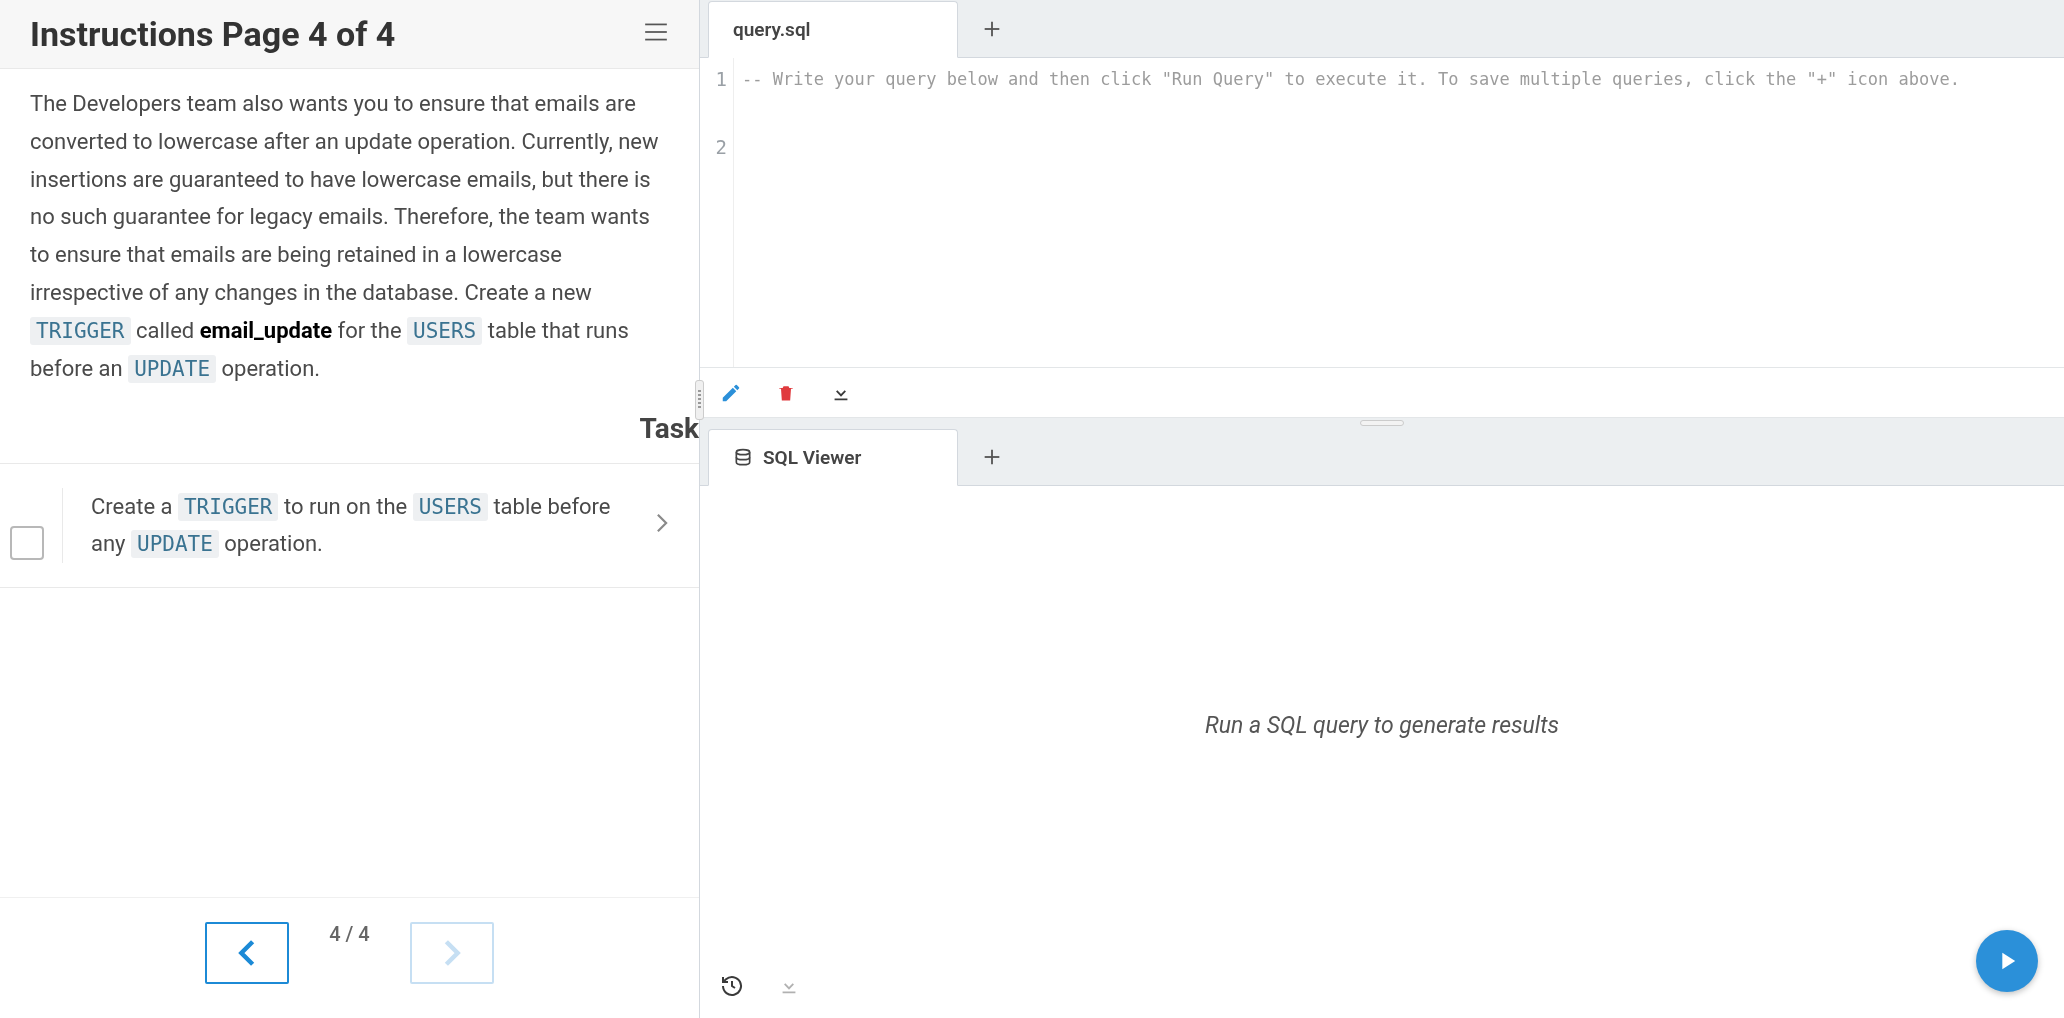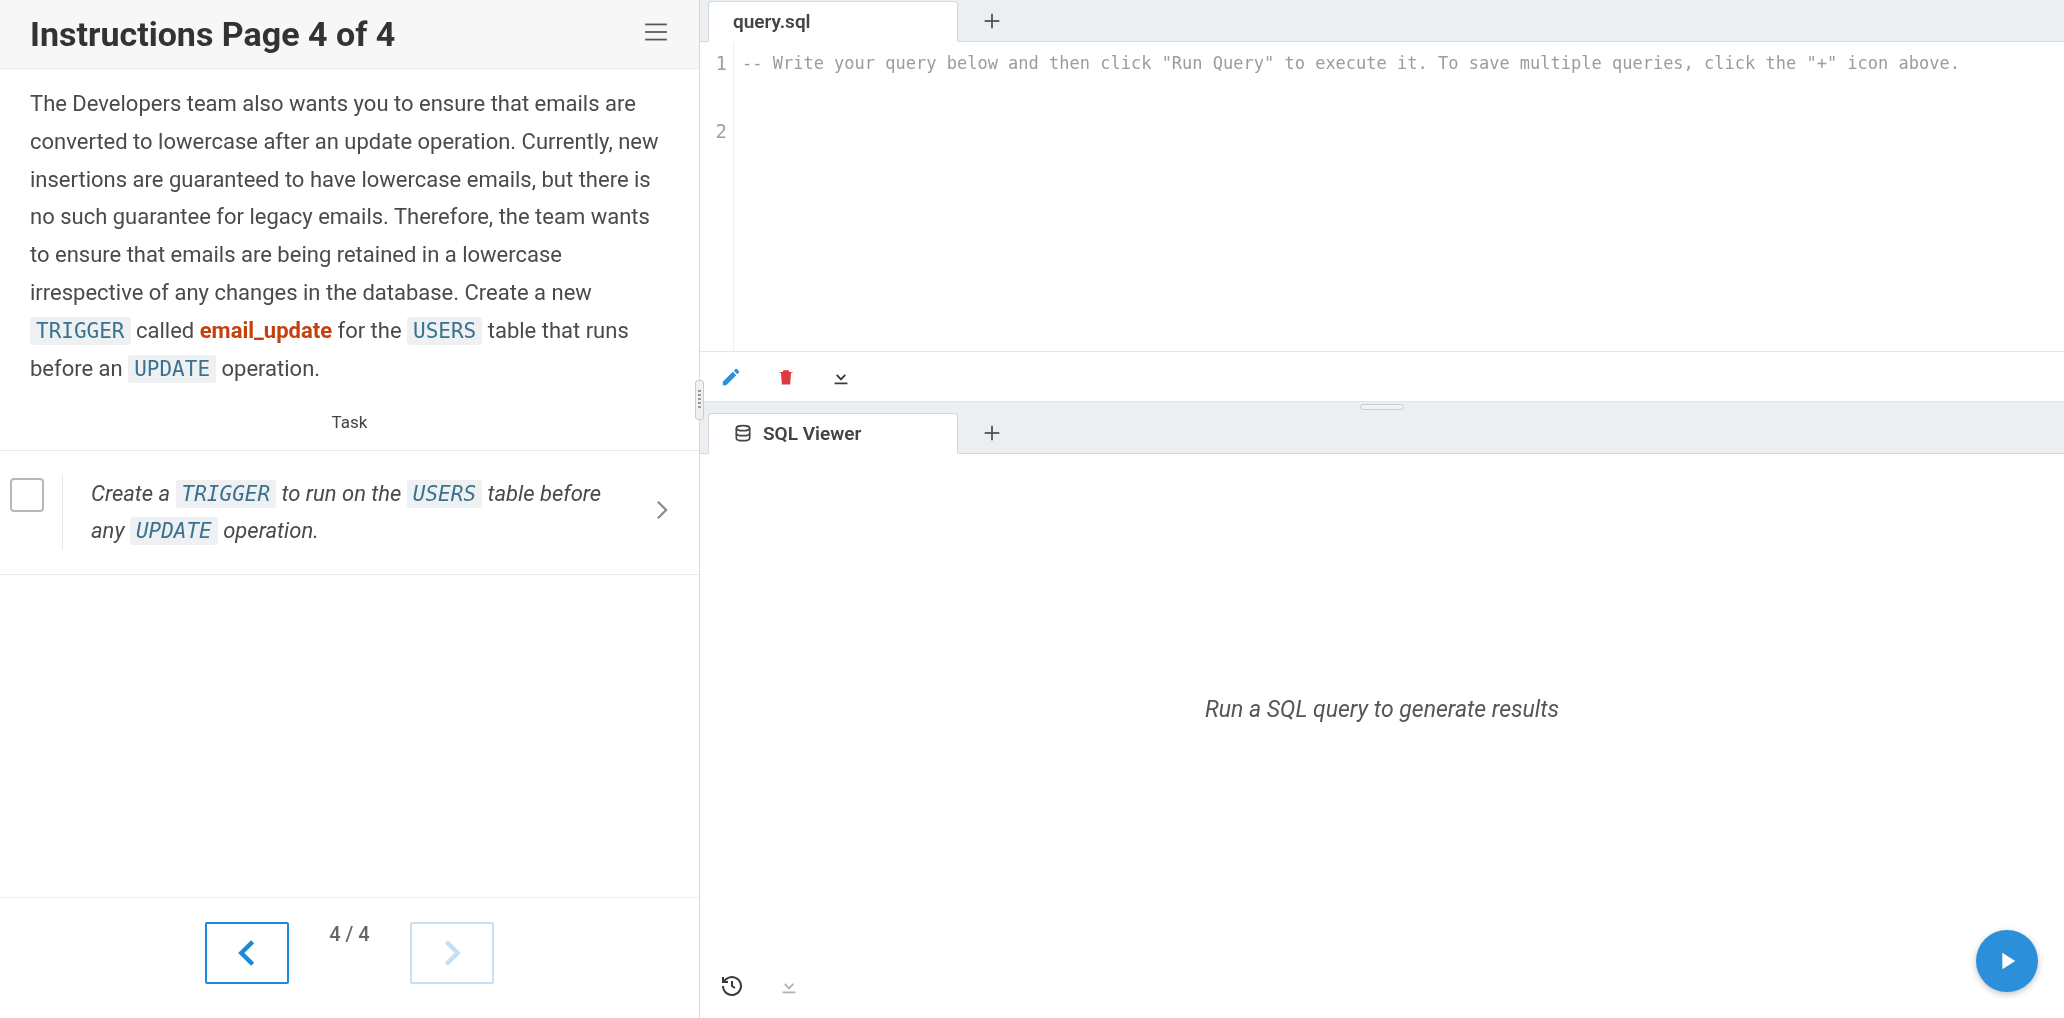--- a/index.html
+++ b/index.html
@@ -6,41 +6,41 @@
 html, body { width: 100%; height: 100%; font-family: -apple-system, BlinkMacSystemFont, "Segoe UI", Roboto, "Helvetica Neue", Arial, sans-serif; color: #4a4a4a; background: #fff; }
 .app { display: flex; width: 100%; height: 100%; }
 
 
 .left { width: 700px; height: 100%; display: flex; flex-direction: column; border-right: 1px solid #d3d8de; }
 .left-header { display: flex; align-items: center; justify-content: space-between; padding: 14px 30px 14px 30px; border-bottom: 1px solid #e9e9e9; background: #f7f7f7; }
 .left-title { font-size: 34px; font-weight: 700; color: #333; }
 .menu-icon { cursor: pointer; }
 .instructions-body { padding: 16px 30px 10px; font-size: 22px; line-height: 1.72; color: #4a4a4a; overflow-y: auto; flex: 0 0 auto; }
 .instructions-body .code-key { font-family: ui-monospace, Menlo, Consolas, monospace; background: #eef0f2; color: #3a7391; padding: 2px 6px; border-radius: 3px; font-size: 21px; }
-.instructions-body b { font-weight: 700; color: #c2410c; }
-.task-heading { text-align: center; font-size: 17px; font-weight: 400; color: #444; padding: 14px 0 18px; }
+.instructions-body b { font-weight: 700; color: #000000; }
+.task-heading { text-align: right; font-size: 28px; font-weight: 700; color: #444; padding: 14px 0 18px; }
 .task-list { border-top: 1px solid #e9e9e9; border-bottom: 1px solid #e9e9e9; }
-.task-row { display: flex; align-items: flex-start; padding: 24px 30px 24px 10px; gap: 18px; font-style: italic; }
+.task-row { display: flex; align-items: flex-end; padding: 24px 30px 24px 10px; gap: 18px; }
 .task-checkbox-wrap { display:flex; align-items:center; height:40px; }
 .task-checkbox { width: 34px; height: 34px; border: 2px solid #b8b8b8; border-radius: 4px; flex-shrink: 0; cursor: default; }
 .task-divider { width: 1px; background: #e9e9e9; align-self: stretch; margin-right: 10px; }
 .task-text { flex: 1; font-size: 22px; line-height: 1.72; }
 .task-text .code-key { font-family: ui-monospace, Menlo, Consolas, monospace; background: #eef0f2; color: #3a7391; padding: 2px 6px; border-radius: 3px; font-size: 21px; }
 .task-caret { align-self: center; color: #7a7a7a; }
 .left-footer { margin-top: auto; display: flex; align-items: flex-start; justify-content: center; gap: 40px; padding: 24px 0 34px; border-top: 1px solid #f0f0f0; }
 .nav-btn { width: 84px; height: 62px; border: 2px solid #1c8ad6; display: flex; align-items: center; justify-content: center; cursor: pointer; border-radius: 2px; background: #fff; }
 .nav-btn.disabled { border-color: #a8cfee; opacity:.65; }
 .nav-btn svg { width: 20px; height: 30px; }
 .page-indicator { font-size: 20px; color: #666; font-weight: 500; }
 
 
 .right { flex: 1; height: 100%; display: flex; flex-direction: column; background: #f7f7f7; position: relative; }
 .vert-drag { position:absolute; left:-5px; top:380px; width:9px; height:40px; border:1px solid #ccc; border-radius:3px; background:#f0f0f0; display:flex; align-items:center; justify-content:center; z-index:3;}
 .vert-drag::before{content:""; width:3px; height:20px; background:repeating-linear-gradient(#999 0 2px, transparent 2px 4px);}
-.tabbar { display: flex; align-items: stretch; background: #eceff1; border-bottom: 1px solid #d3d8de; height: 42px; padding-left: 8px; gap: 6px; }
+.tabbar { display: flex; align-items: stretch; background: #eceff1; border-bottom: 1px solid #d3d8de; height: 58px; padding-left: 8px; gap: 6px; }
 .tab { display: flex; align-items: center; padding: 0 24px; background: #fff; border: 1px solid #d3d8de; border-bottom: 1px solid #fff; position: relative; top: 1px; font-size: 19px; font-weight: 600; color: #444; border-radius: 4px 4px 0 0; cursor: pointer; min-width:250px; }
 .tab .tab-icon { margin-right: 10px; color: #444; display:flex; }
 .tab-add { display: flex; align-items: center; justify-content: center; width: 56px; cursor: pointer; color: #555; font-size:28px;}
 
 .editor-area { background: #fff; height: 310px; display: flex; border-bottom: 1px solid #e3e6e8; }
 .gutter { width: 34px; background: #fff; border-right: 1px solid #eee; padding-top: 4px; }
 .gutter .ln { display:block; text-align: right; padding-right: 6px; font-family: ui-monospace, Menlo, Consolas, monospace; font-size: 19px; color: #9aa0a6; line-height: 34px; }
 .code-area { flex: 1; padding: 4px 8px; font-family: ui-monospace, Menlo, Consolas, monospace; font-size: 17px; color: #9c9c9c; line-height: 34px; white-space: pre-wrap; word-break: break-word; }
 
 .editor-toolbar { display: flex; align-items: center; gap: 34px; padding: 8px 20px; background: #fff; height: 50px; border-bottom: 1px solid #e3e6e8; }

